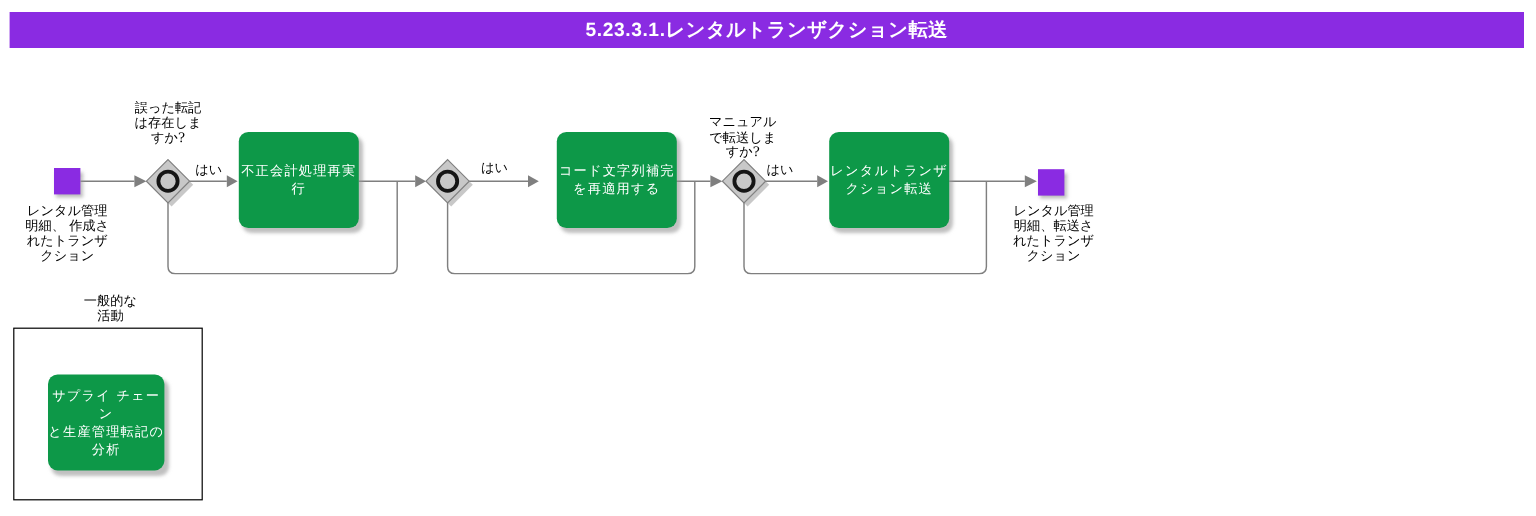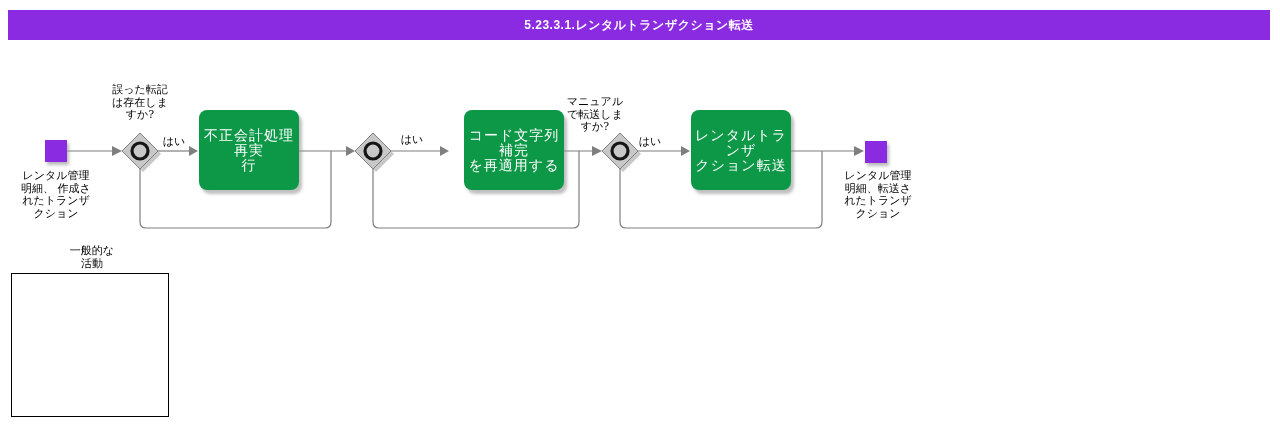--- a/index.html
+++ b/index.html
@@ -12,21 +12,21 @@
     overflow: hidden;
     font-family: "DejaVu Serif", serif;
   }
   #title-bar {
     position: absolute;
     left: 8px; top: 10px;
     width: 1262px; height: 30px;
     background: #8A2BE2;
     color: #ffffff;
     font-family: "Liberation Sans", sans-serif;
-    font-size: 12px;
+    font-size: 16px;
     font-weight: bold;
     display: flex;
     align-items: center;
     justify-content: center;
     letter-spacing: 0.5px;
   }
   svg#connector-layer {
     position: absolute;
     left: 0; top: 0;
     width: 1280px; height: 430px;
@@ -37,21 +37,21 @@
     background: #8A2BE2;
     box-shadow: 2px 3px 3px rgba(150,150,150,0.65);
   }
   .task-box {
     position: absolute;
     width: 100px; height: 80px;
     background: #0D9848;
     border-radius: 8px;
     box-shadow: 3px 4px 3px rgba(150,150,150,0.6);
     color: #ffffff;
-    font-size: 14px;
+    font-size: 11px;
     line-height: 15px;
     letter-spacing: 1px;
     display: flex;
     align-items: center;
     justify-content: center;
     text-align: center;
     white-space: pre-line;
   }
   .flow-label {
     position: absolute;
@@ -144,24 +144,29 @@
 明細、 作成さ
 れたトランザ
 クション</div>
   <div class="flow-label" style="left:833px;top:170px; width:90px;">レンタル管理
 明細、転送さ
 れたトランザ
 クション</div>
   <div class="flow-label" style="left:95px; top:84px;  width:90px;">誤った転記
 は存在しま
 すか?</div>
-  <div class="flow-label" style="left:550px;top:96px;  width:90px;">マニュアル
+  <div class="flow-label" style="left:574px;top:96px;  width:90px;">マニュアル
 で転送しま
 すか?</div>
   <div class="flow-label" style="left:160px;top:136px; width:28px;">はい</div>
   <div class="flow-label" style="left:398px;top:134px; width:28px;">はい</div>
   <div class="flow-label" style="left:636px;top:136px; width:28px;">はい</div>
   <div class="flow-label" style="left:52px; top:245px; width:80px;">一般的な
 活動</div>
 
   <div id="legend-box"></div>
+  <div class="task-box" id="legend-task">
+    <span>サプライ チェーン
+と生産管理転記の
+分析</span>
+  </div>
 
 </div>
 
 </body></html>

